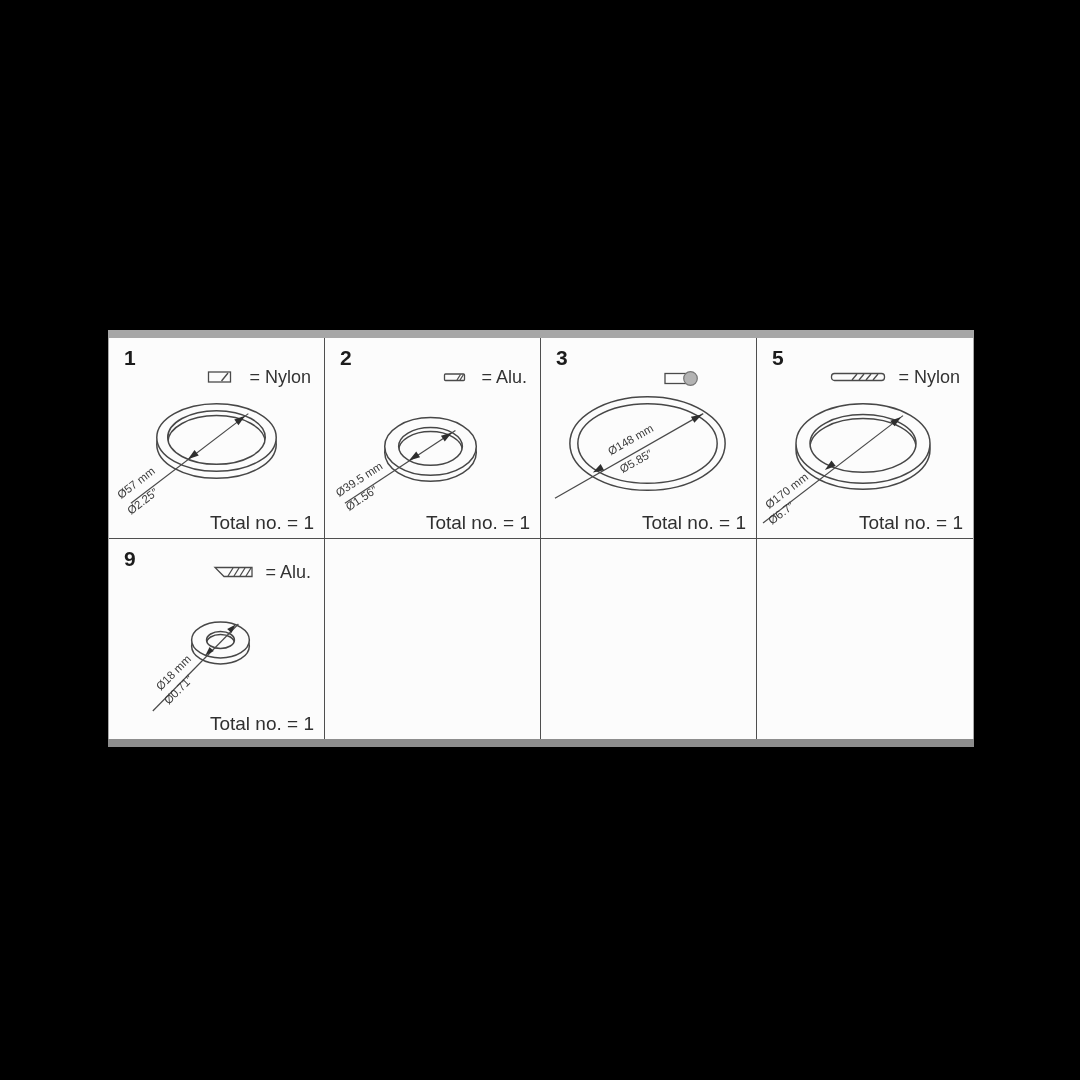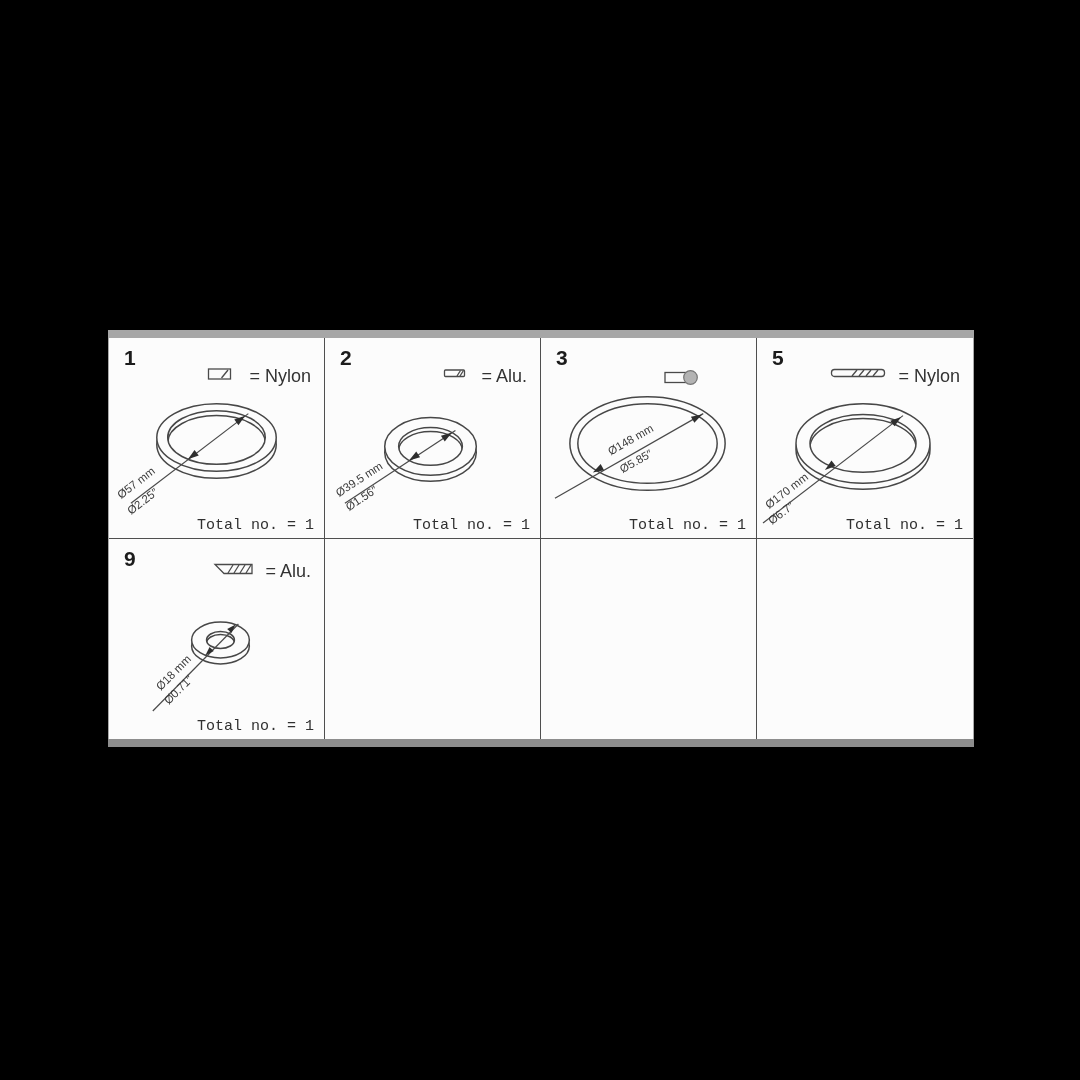--- a/index.html
+++ b/index.html
@@ -23,30 +23,30 @@
   }
   .cell{position:relative;box-sizing:border-box;border-right:1px solid #4f4f4f;border-bottom:1px solid #4f4f4f;}
   .cell.lastcol{border-right:none;}
   .cell.row2{border-bottom:none;}
   .num{
     position:absolute;top:8px;left:15px;
     font-size:21px;font-weight:700;color:#1c1c1c;letter-spacing:0.5px;
   }
   .legend{
     position:absolute;top:28px;right:13px;height:22px;
-    display:flex;align-items:flex-start;gap:8px;
+    display:flex;align-items:center;gap:8px;
   }
   .legend.icon-only{right:45px;top:30px;}
   .legend.cell9{top:22px;}
   .ltext{font-size:18px;color:#333;white-space:nowrap;}
   .licon{display:block;}
   .draw{position:absolute;inset:0;width:100%;height:100%;}
   .total{
     position:absolute;right:10px;bottom:4px;
-    font-size:15px;color:#303030;white-space:nowrap;font-family:Liberation Mono, monospace;
+    font-size:19px;color:#303030;white-space:nowrap;
   }
   .ln{stroke:#474747;stroke-width:1.5;fill:none;}
   .lnf{stroke:#474747;stroke-width:1.5;fill:#fcfcfc;}
   .dl{stroke:#4a4a4a;stroke-width:1.2;fill:none;}
   .ar{fill:#2e2e2e;stroke:none;}
   .dim{font-family:"Liberation Sans",sans-serif;font-size:11.5px;fill:#3a3a3a;}
   .ic{stroke:#4a4a4a;stroke-width:1.3;fill:none;}
 </style>
 </head>
 <body>

